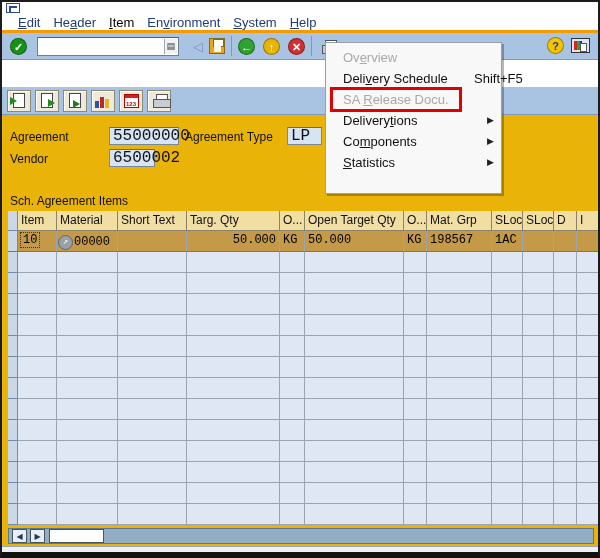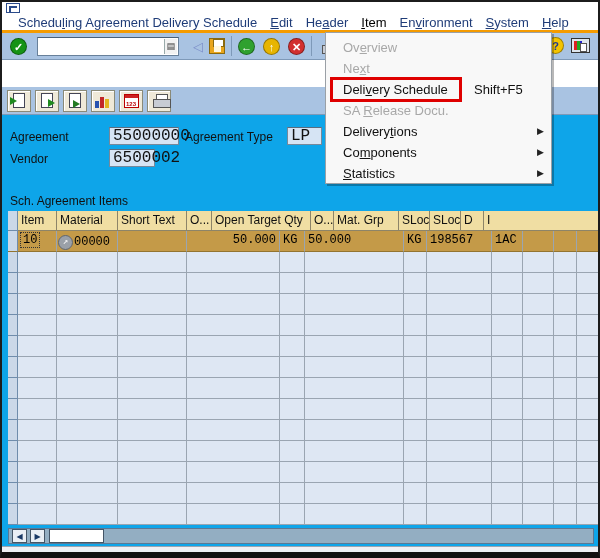--- a/index.html
+++ b/index.html
@@ -73,21 +73,21 @@
            border-left:7px solid #1f8a1f; }
   .a1 i { left:-4px; top:3px; } .a2 i { left:6px; top:5px; } .a3 i { left:3px; top:6px; border-left-color:#227a22; }
   .chart-ic { width:16px; height:14px; display:flex; align-items:flex-end; gap:1px; }
   .chart-ic b { width:4px; } .chart-ic b:nth-child(1){height:7px;background:#2853b0;}
   .chart-ic b:nth-child(2){height:11px;background:#c22727;} .chart-ic b:nth-child(3){height:9px;background:#e3b51f;}
   .cal-ic { width:15px; height:14px; background:#fff; border:1px solid #b00; font-size:6px; color:#b00;
             text-align:center; line-height:13px; font-weight:bold; }
   .cal-ic:before { content:""; display:block; height:3px; background:#c22; }
 
   
-  .content { position:absolute; left:0; top:113px; width:100%; height:436px; background:#0ea5e9; }
+  .content { position:absolute; left:0; top:113px; width:100%; height:436px; background:#eab308; }
   .flabel { position:absolute; font-size:12px; color:#111; }
   .fval { position:absolute; height:18px; background:#d6e4f4; border:1px solid #76889b; border-top-color:#5a6d80;
           font-family:"Liberation Mono", monospace; font-size:16px; line-height:16px; padding-left:3px; color:#111; }
 
   
   .items-label { position:absolute; left:8px; top:79px; font-size:12px; color:#111; }
   .tbl { position:absolute; left:6px; top:96px; width:592px; }
   .t-row { display:flex; height:21px; }
   .t-row.hdr { height:20px; }
   .cell { border-right:1px solid #9aa5b1; border-bottom:1px solid #9aa5b1; height:100%;
@@ -114,39 +114,38 @@
   .hscroll { position:absolute; left:6px; top:413px; width:586px; height:16px; background:#93aec2;
              border:1px solid #5a7894; display:flex; align-items:center; }
   .sc-btn { width:15px; height:14px; background:#e9eff5; border:1px solid #456; color:#1a3a66;
             font-size:8px; line-height:13px; text-align:center; margin-left:3px; }
   .sc-thumb { width:55px; height:14px; background:#fff; border:1px solid #456; margin-left:4px; }
 
   
   .statusbar { position:absolute; left:0; top:431px; width:100%; height:12px; background:#eef0f4; border-top:1px solid #9aa5b1; }
 
   
-  .ddmenu { position:absolute; left:323px; top:30px; width:227px; height:152px; background:#f8f8f8;
+  .ddmenu { position:absolute; left:323px; top:40px; width:177px; height:152px; background:#f8f8f8;
             border:1px solid #9aa0a6; box-shadow:2px 2px 0 rgba(0,0,0,.28); padding-top:4px; z-index:50; }
   .dditem { position:relative; height:21px; line-height:21px; padding-left:17px; font-size:13px; color:#111; white-space:nowrap; }
   .dditem.disabled { color:#a8a8a8; }
   .dd-short { position:absolute; left:148px; top:0; }
   .dd-arrow { position:absolute; right:7px; top:0; font-size:9px; color:#222; }
   .redbox { position:absolute; left:4px; top:44px; width:132px; height:25px; border:3px solid #df0000; z-index:60; }
 </style>
 </head>
 <body>
 
 <div class="window">
 
   <div class="sysrow">
     <div class="sysicon"></div>
   </div>
 
   <div class="menubar">
-    <div class="mitem"><span>Schedu</span><span class="u">l</span><span>ing Agreement Delivery Schedule</span></div>
     <div class="mitem"><span></span><span class="u">E</span><span>dit</span></div>
     <div class="mitem"><span>He</span><span class="u">a</span><span>der</span></div>
     <div class="mitem active"><span></span><span class="u">I</span><span>tem</span></div>
     <div class="mitem"><span>En</span><span class="u">v</span><span>ironment</span></div>
     <div class="mitem"><span></span><span class="u">S</span><span>ystem</span></div>
     <div class="mitem"><span></span><span class="u">H</span><span>elp</span></div>
   </div>
   <div class="orange-line"></div>
 
   <div class="toolbar">
@@ -212,20 +211,21 @@
     <div class="fval" style="left:107px; top:34px; width:46px;">6500002</div>
 
     <div class="items-label">Sch. Agreement Items</div>
 
     <div class="tbl">
       <div class="t-row hdr">
         <div class="cell c0"></div>
         <div class="cell c1">Item</div>
         <div class="cell c2">Material</div>
         <div class="cell c3">Short Text</div>
+        <div class="cell c4">Targ. Qty</div>
         <div class="cell c5">O...</div>
         <div class="cell c6">Open Target Qty</div>
         <div class="cell c7">O...</div>
         <div class="cell c8">Mat. Grp</div>
         <div class="cell c9">SLoc</div>
         <div class="cell c10">SLoc</div>
         <div class="cell c11">D</div>
         <div class="cell c12">I</div>
       </div>
 
@@ -451,21 +451,20 @@
       <div class="sc-btn">◀</div>
       <div class="sc-btn">▶</div>
       <div class="sc-thumb"></div>
     </div>
 
     <div class="statusbar"></div>
   </div>
 
   <div class="ddmenu">
     <div class="dditem disabled"><span>Ov</span><span class="u">e</span><span>rview</span></div>
-    <div class="dditem disabled"><span>Ne</span><span class="u">x</span><span>t</span></div>
     <div class="dditem"><span>Deli</span><span class="u">v</span><span>ery Schedule</span><span class="dd-short">Shift+F5</span></div>
     <div class="dditem disabled"><span>SA </span><span class="u">R</span><span>elease Docu.</span></div>
     <div class="dditem"><span>Delivery</span><span class="u">t</span><span>ions</span><span class="dd-arrow">▶</span></div>
     <div class="dditem"><span>Co</span><span class="u">m</span><span>ponents</span><span class="dd-arrow">▶</span></div>
     <div class="dditem"><span></span><span class="u">S</span><span>tatistics</span><span class="dd-arrow">▶</span></div>
     <div class="redbox"></div>
   </div>
 
 </div>
 

